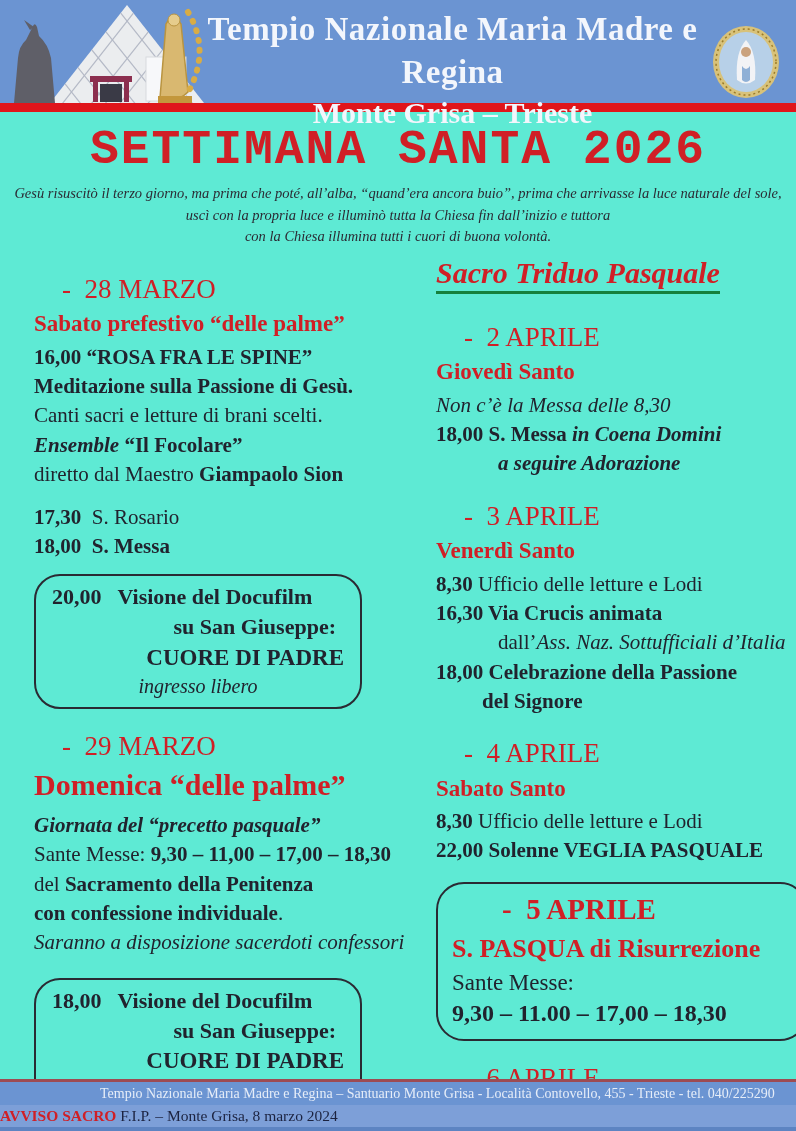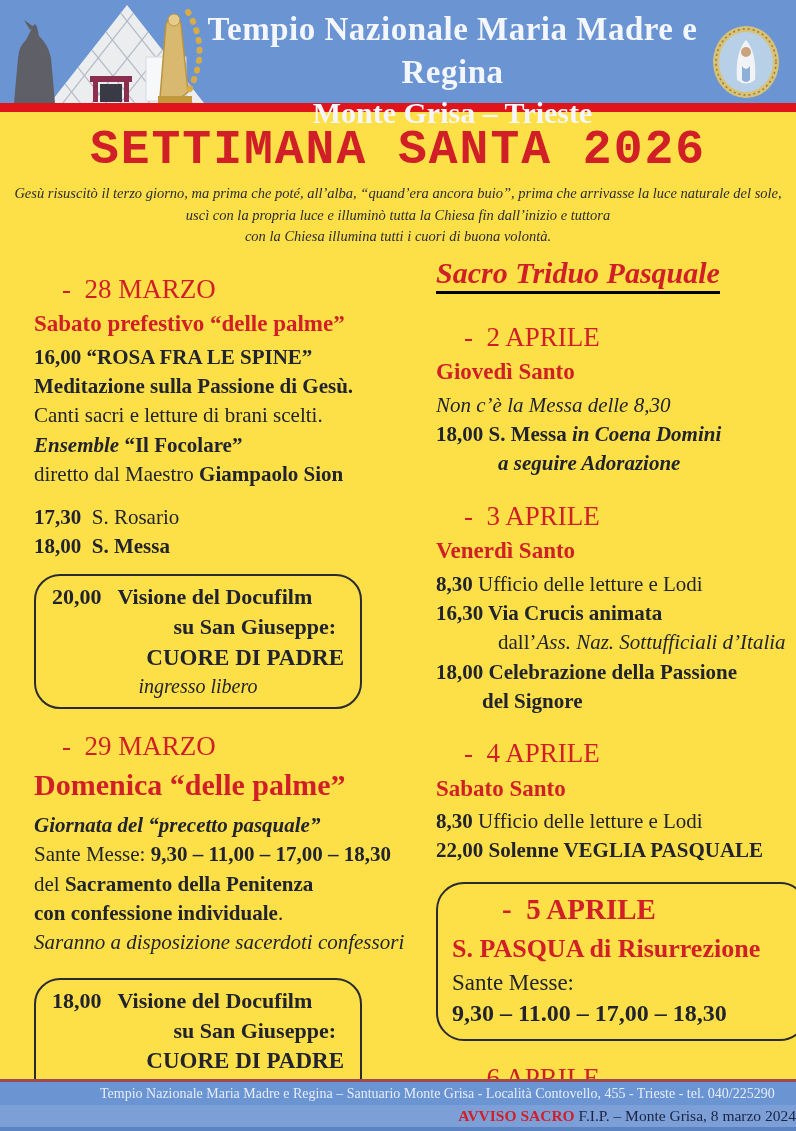--- a/index.html
+++ b/index.html
@@ -1,18 +1,18 @@
 <!DOCTYPE html>
 <html><head>
 <meta charset="utf-8">
 <style>
   html,body { margin:0; padding:0; background:#fff; }
   .page {
     position:relative; width:796px; height:1131px; overflow:hidden;
-    background:#fde047; font-family:"Liberation Serif", serif; color:#21232e;
+    background:#5eead4; font-family:"Liberation Serif", serif; color:#21232e;
   }
   
   .header { height:103px; background:#6b94d2; display:flex; align-items:stretch; }
   .header-art { width:205px; flex-shrink:0; position:relative; }
   .header-art svg { position:absolute; left:0; top:0; }
   .header-titles { flex:1; text-align:center; color:#f3f6fc; padding-top:8px; }
   .ht1 { font-size:33px; font-weight:bold; line-height:1.3; letter-spacing:0.5px; }
   .ht2 { font-size:30px; font-weight:bold; line-height:1.25; }
   .header-medal { width:96px; flex-shrink:0; position:relative; }
   .red-stripe { height:9px; background:#e0151b; }
@@ -47,30 +47,30 @@
   .ebox {
     border:2px solid #2a2a33; border-radius:28px; width:342px;
     margin:16px 0 6px; padding:8px 12px 10px 14px;
   }
   .ebox .eh { color:#d01f26; font-weight:bold; font-size:29px; padding-left:50px; line-height:1.2; }
   .ebox .es { color:#d01f26; font-weight:bold; font-size:26px; margin-top:6px; line-height:1.25; }
   .ebox .el1 { font-size:23px; margin-top:4px; line-height:1.25; }
   .ebox .el2 { font-weight:bold; font-size:24px; line-height:1.3; }
   .triduo {
     display:inline-block; color:#d01f26; font-weight:bold; font-style:italic;
-    font-size:30px; border-bottom:3px solid #000000; padding-bottom:1px; margin:4px 0 6px;
+    font-size:30px; border-bottom:3px solid #15803d; padding-bottom:1px; margin:4px 0 6px;
   }
   
   .footer { position:absolute; left:0; right:0; bottom:0; }
   .footer-topline { height:3px; background:#9d4b53; }
   .fbar1 {
     background:#6b94d2; color:#e6edf8; font-size:14px; height:23px;
     line-height:23px; white-space:nowrap; overflow:hidden; padding-left:100px;
   }
-  .fbar2 { background:#7d9fd8; height:22px; text-align:right; font-size:15.5px; line-height:21px; color:#1c2340; }
+  .fbar2 { background:#7d9fd8; height:22px; text-align:left; font-size:15.5px; line-height:21px; color:#1c2340; }
   .fbar3 { height:4px; background:#5d84c2; }
 </style>
 </head>
 <body>
 
 <div class="page">
 
   <div class="header">
     <div class="header-art">
       <svg width="205" height="103" viewBox="0 0 205 103">

